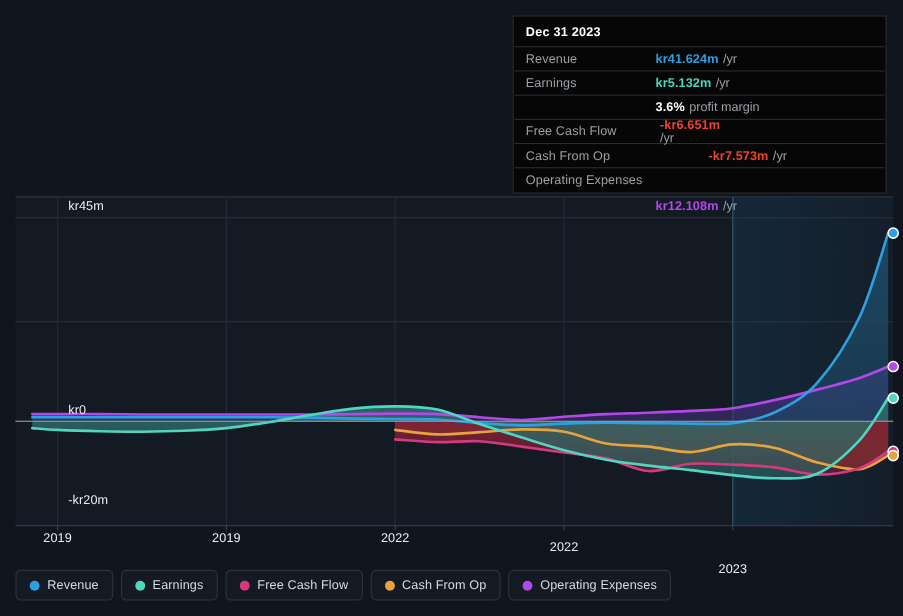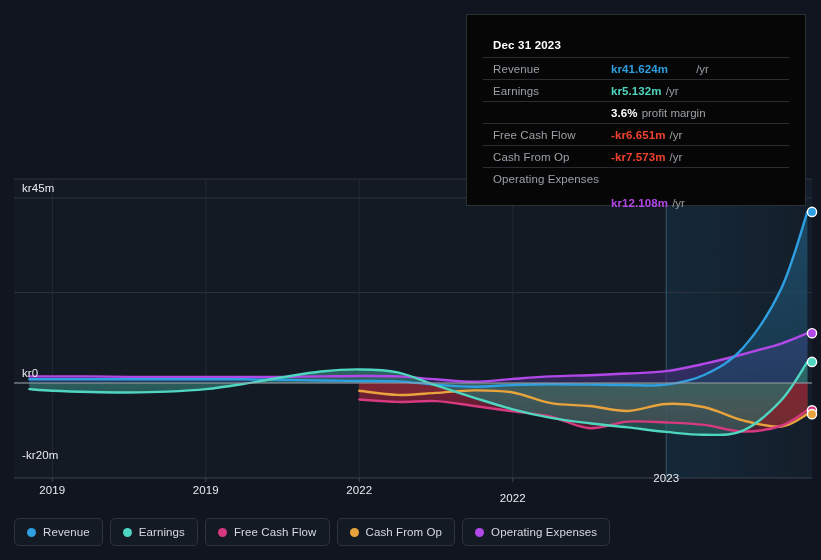--- a/index.html
+++ b/index.html
@@ -12,31 +12,32 @@
   #root{position:absolute;inset:0;background:#10151f;}
 
   
   #chart-wrap{position:absolute;left:0;top:0;width:821px;height:512px;}
   #svg-chart{position:absolute;left:0;top:0;}
 
   
   .ylabel{
     position:absolute;font-size:11.5px;color:#e9ecef;letter-spacing:.1px;
     white-space:nowrap;
+    margin-left:40px;
   }
   .xlabel{
     position:absolute;font-size:11.5px;color:#e9ecef;letter-spacing:.1px;
     transform:translateX(-50%);white-space:nowrap;
   }
 
   
   #tooltip{
     position:absolute;left:466px;top:14px;width:340px;
     background:#060606;border:1px solid #2b2f36;
-    box-sizing:border-box;padding:16px;
+    box-sizing:border-box;padding:1px;
     z-index:40;
   }
   #tooltip .tt-title{
     font-size:11.5px;font-weight:bold;color:#ffffff;
     padding:8px 10px 6px 10px;letter-spacing:.2px;
   }
   .tt-row{
     display:flex;align-items:center;
     border-top:1px solid #2a2d33;
     padding:2px 10px;height:17px;
@@ -136,57 +137,57 @@
   </div>
 
   <div id="axis-labels">
       <div class="ylabel" style="left: 22px; top: 182px;">kr45m</div>
       <div class="ylabel" style="left: 22px; top: 367px;">kr0</div>
       <div class="ylabel" style="left: 22px; top: 449.222px;">-kr20m</div>
       <div class="xlabel" style="left: 52.3654px; top: 484px;">2019</div>
       <div class="xlabel" style="left: 205.827px; top: 484px;">2019</div>
       <div class="xlabel" style="left: 359.288px; top: 484px;">2022</div>
       <div class="xlabel" style="left: 512.75px; top: 492px;">2022</div>
-      <div class="xlabel" style="left: 666.212px; top: 472px;">2023</div>
+      <div class="xlabel" style="left: 666.212px; top: 512px;">2023</div>
     </div>
 
   <div id="tooltip">
     <div class="tt-title">Dec 31 2023</div>
     <div id="tooltip-rows">
         <div class="tt-row">
           <div class="tt-label">Revenue</div>
-          <div style="display: flex; align-items: center; gap: 24px;">
+          <div style="display: flex; align-items: center;">
             <span class="tt-val" style="color: rgb(46, 159, 224);">kr41.624m</span>
             <span class="tt-unit">/yr</span>
           </div>
         </div>
         <div class="tt-row">
           <div class="tt-label">Earnings</div>
           <div style="display: flex; align-items: baseline;">
             <span class="tt-val" style="color: rgb(79, 214, 192);">kr5.132m</span>
             <span class="tt-unit">/yr</span>
           </div>
         </div>
         <div class="tt-row sub">
           <div class="tt-label"></div>
           <div style="display: flex; align-items: baseline;">
             <span class="tt-val" style="color: rgb(255, 255, 255);">3.6%</span>
             <span class="tt-unit">profit margin</span>
           </div>
         </div>
         <div class="tt-row">
           <div class="tt-label">Free Cash Flow</div>
-          <div style="display: flex; align-items: baseline;">
+          <div style="display: flex; align-items: baseline; flex-direction: column;">
             <span class="tt-val" style="color: rgb(240, 66, 47);">-kr6.651m</span>
             <span class="tt-unit">/yr</span>
           </div>
         </div>
         <div class="tt-row">
           <div class="tt-label">Cash From Op</div>
-          <div style="display: flex; align-items: baseline;">
+          <div style="display: flex; align-items: baseline; margin-left: 48px;">
             <span class="tt-val" style="color: rgb(240, 66, 47);">-kr7.573m</span>
             <span class="tt-unit">/yr</span>
           </div>
         </div>
         <div class="tt-row">
           <div class="tt-label">Operating Expenses</div>
           <div style="display: flex; align-items: baseline; margin-top: 48px;">
             <span class="tt-val" style="color: rgb(179, 72, 232);">kr12.108m</span>
             <span class="tt-unit">/yr</span>
           </div>

